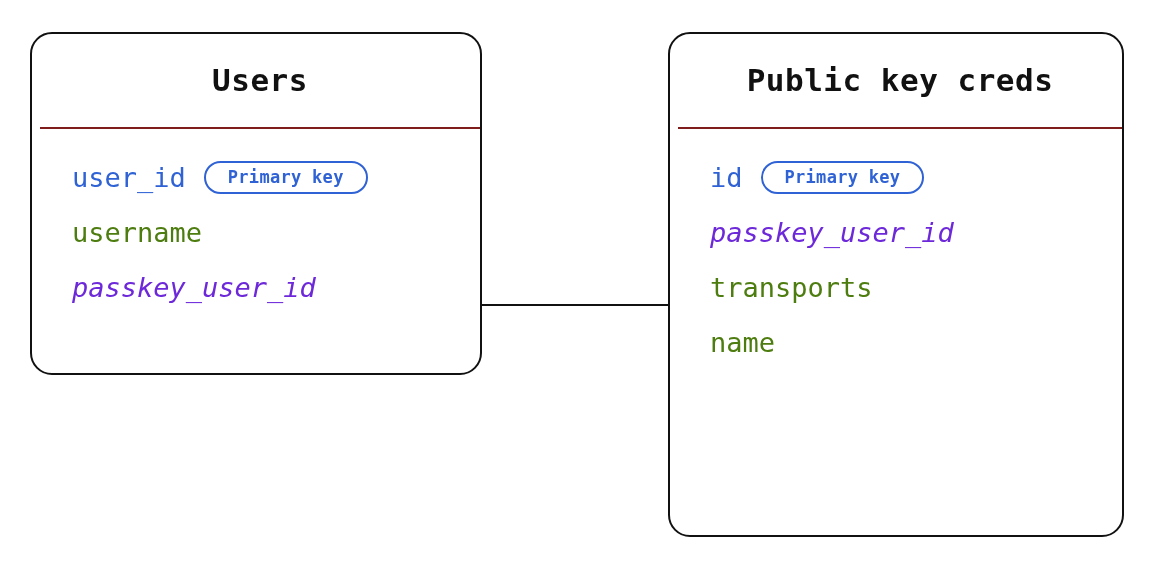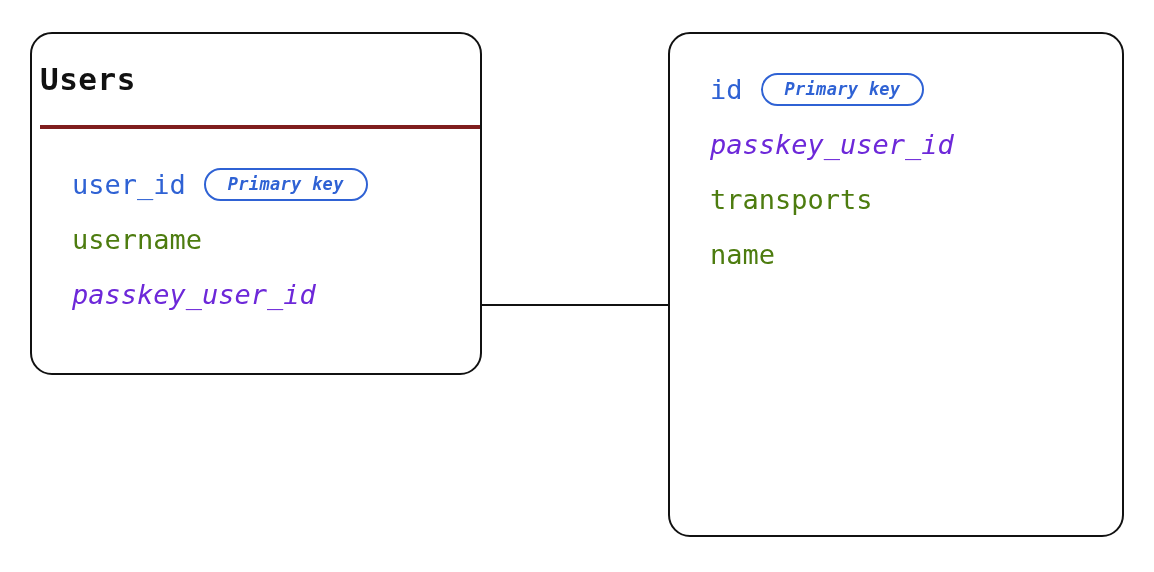--- a/index.html
+++ b/index.html
@@ -31,39 +31,40 @@
     border: 2px solid #111111;
     border-radius: 22px;
     display: flex;
     flex-direction: column;
   }
 
   .entity-header {
     box-sizing: border-box;
     height: 95px;
     flex: 0 0 95px;
-    border-bottom: 4px solid #7f1d1d;
+    border-bottom: 2px solid #7f1d1d;
     display: flex;
     align-items: center;
+    justify-content: center;
     margin-left: 8px;
   }
 
   .entity-title {
     font-size: 31px;
     font-weight: bold;
     color: #111111;
     letter-spacing: 0.5px;
     line-height: 1;
     white-space: nowrap;
   }
 
   .entity-fields {
     box-sizing: border-box;
     flex: 1 1 auto;
-    padding: 28px 0 0 40px;
+    padding: 21px 0 0 40px;
     border-radius: 12px;
   }
 
   .field-row {
     height: 55px;
     display: flex;
     align-items: center;
     gap: 18px;
     white-space: nowrap;
   }
@@ -85,21 +86,20 @@
     height: 33px;
     padding: 0 22px;
     border: 2px solid #2f62d4;
     border-radius: 999px;
     color: #2f62d4;
     font-size: 17px;
     font-weight: bold;
     letter-spacing: 0.3px;
     line-height: 1;
     background: #ffffff;
-    font-style: italic;
   }
 
   
   .connector {
     position: absolute;
     background: #111111;
     height: 2px;
   }
 </style>
 </head>
@@ -128,20 +128,23 @@
         <span class="field-name fkey">passkey_user_id</span>
       </div>
 
     </div>
   </div>
 
   <div class="connector" style="left:481px; top:304px; width:188px;"></div>
 
   <div class="entity" style="left:668px; top:32px; width:456px; height:505px;">
 
+    <div class="entity-header">
+      <span class="entity-title">Public key creds</span>
+    </div>
 
     <div class="entity-fields">
 
       <div class="field-row">
         <span class="field-name key">id</span>
         <span class="pk-badge">Primary key</span>
       </div>
 
 
       <div class="field-row">

